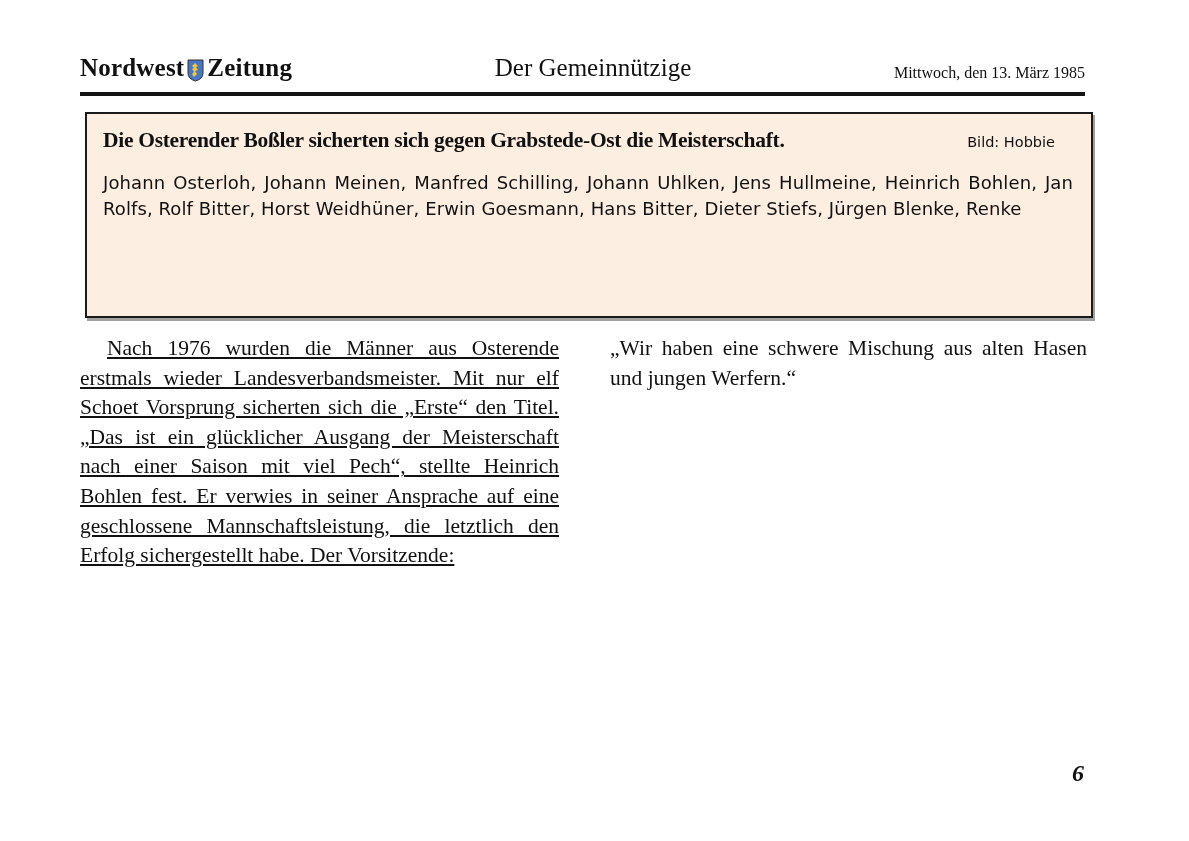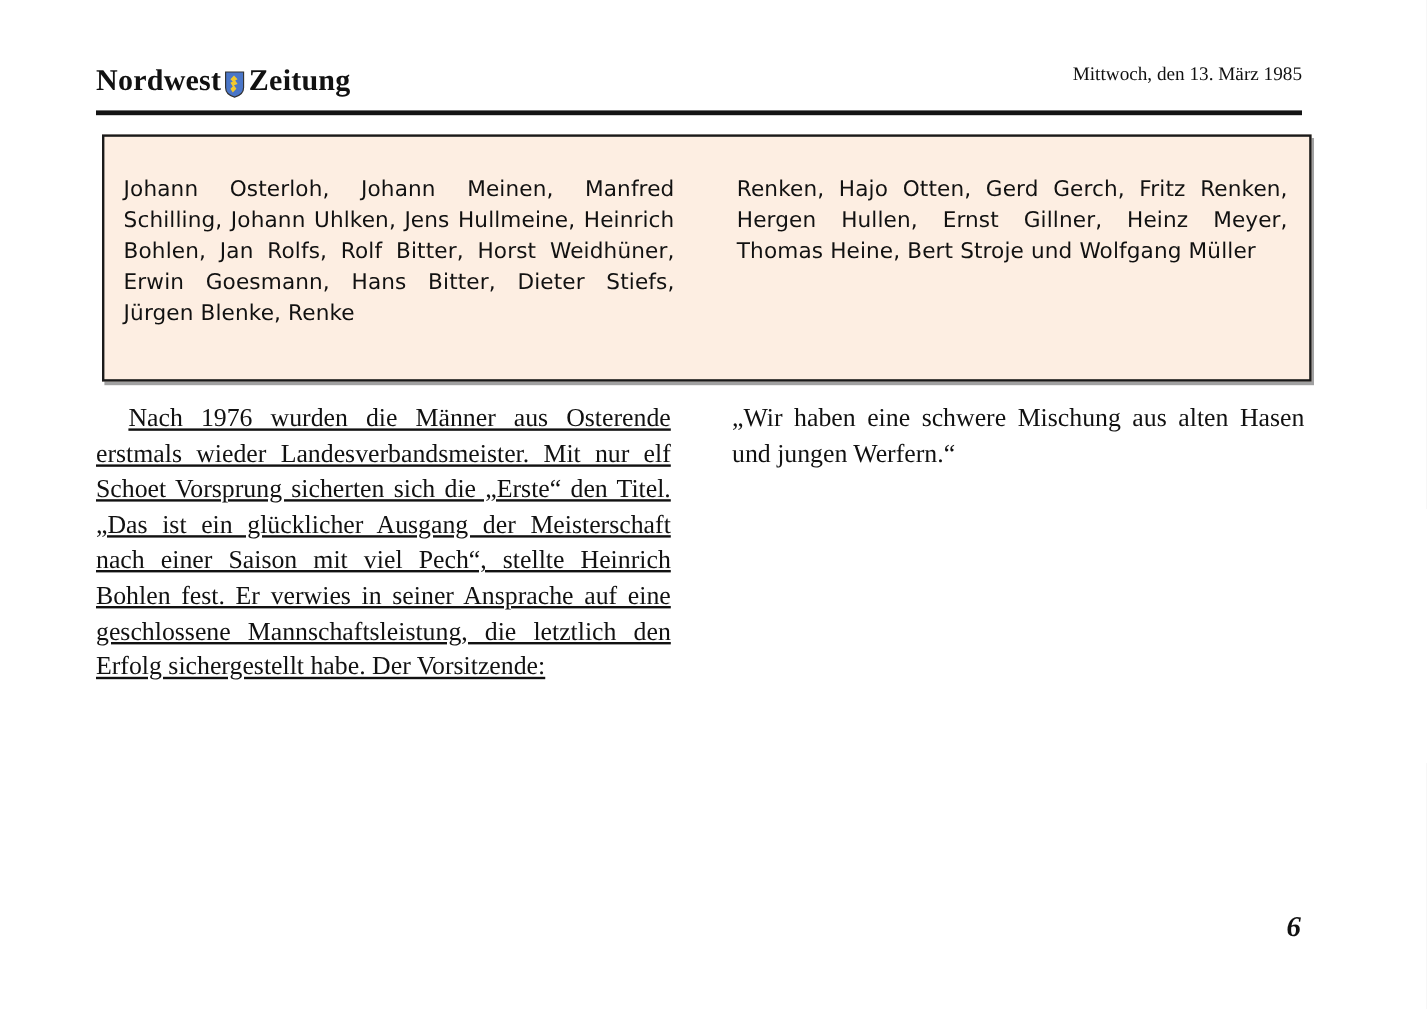--- a/index.html
+++ b/index.html
@@ -9,21 +9,21 @@
     background:#ffffff;
     font-family:"Liberation Serif", serif;
     color:#111;
     overflow:hidden;
     margin:0 auto;
   }
 
   
   .masthead{
     position:absolute;left:80px;top:54px;width:1005px;
-    display:flex;justify-content:space-between;align-items:flex-start;
+    display:flex;justify-content:space-between;align-items:flex-end;
     border-bottom:4px solid #141414;
     padding-bottom:10px;
   }
   .masthead .brand{
     font-weight:bold;font-size:25px;letter-spacing:0.2px;
     display:flex;align-items:center;gap:3px;
   }
   .masthead .crest{display:inline-block;width:17px;height:23px;position:relative;top:2px;}
   .masthead .center-title{font-size:25px;}
   .masthead .date{font-size:16px;}
@@ -87,27 +87,31 @@
     <div class="brand">
       <span>Nordwest</span>
       <span class="crest">
         <svg width="17" height="23" viewBox="0 0 17 23">
           <path d="M1 1 h15 v13 q0 6 -7.5 8 q-7.5 -2 -7.5 -8 Z" fill="#4a76c8" stroke="#333333" stroke-width="1"></path>
           <path d="M8 4 l3 3 -2 1 2 3 -3 1 2 3 -3 3 -2 -3 2 -2 -2 -3 2 -1 -2 -2 Z" fill="#f2c92e"></path>
         </svg>
       </span>
       <span>Zeitung</span>
     </div>
+    <div class="center-title">Der Gemeinnützige</div>
     <div class="date">Mittwoch, den 13. März 1985</div>
   </div>
 
   <div class="photo-box">
+    <div class="caption-row">
+      <span class="caption-title">Die Osterender Boßler sicherten sich gegen Grabstede-Ost die Meisterschaft.</span>
+      <span class="photo-credit">Bild: Hobbie</span>
+    </div>
     <div class="names-row">
       <div class="names-col">Johann Osterloh, Johann Meinen, Manfred Schilling, Johann Uhlken, Jens Hullmeine, Heinrich Bohlen, Jan Rolfs, Rolf Bitter, Horst Weidhüner, Erwin Goesmann, Hans Bitter, Dieter Stiefs, Jürgen Blenke, Renke</div>
-      <div class="names-col">Renken, Hajo Otten, Gerd Gerch, Fritz Renken, Hergen Hullen, Ernst Gillner, Heinz Meyer, Thomas Heine, Bert Stroje und Wolfgang Müller</div>
     </div>
   </div>
 
   <div class="article-col left">
     <p class="indent">Nach 1976 wurden die Männer aus Osterende erstmals wieder Landesverbandsmeister. Mit nur elf Schoet Vorsprung sicherten sich die „Erste“ den Titel. „Das ist ein glücklicher Ausgang der Meisterschaft nach einer Saison mit viel Pech“, stellte Heinrich Bohlen fest. Er verwies in seiner Ansprache auf eine geschlossene Mannschaftsleistung, die letztlich den Erfolg sichergestellt habe. Der Vorsitzende:</p>
   </div>
   <div class="article-col right">
     <p>„Wir haben eine schwere Mischung aus alten Hasen und jungen Werfern.“</p>
   </div>
 

